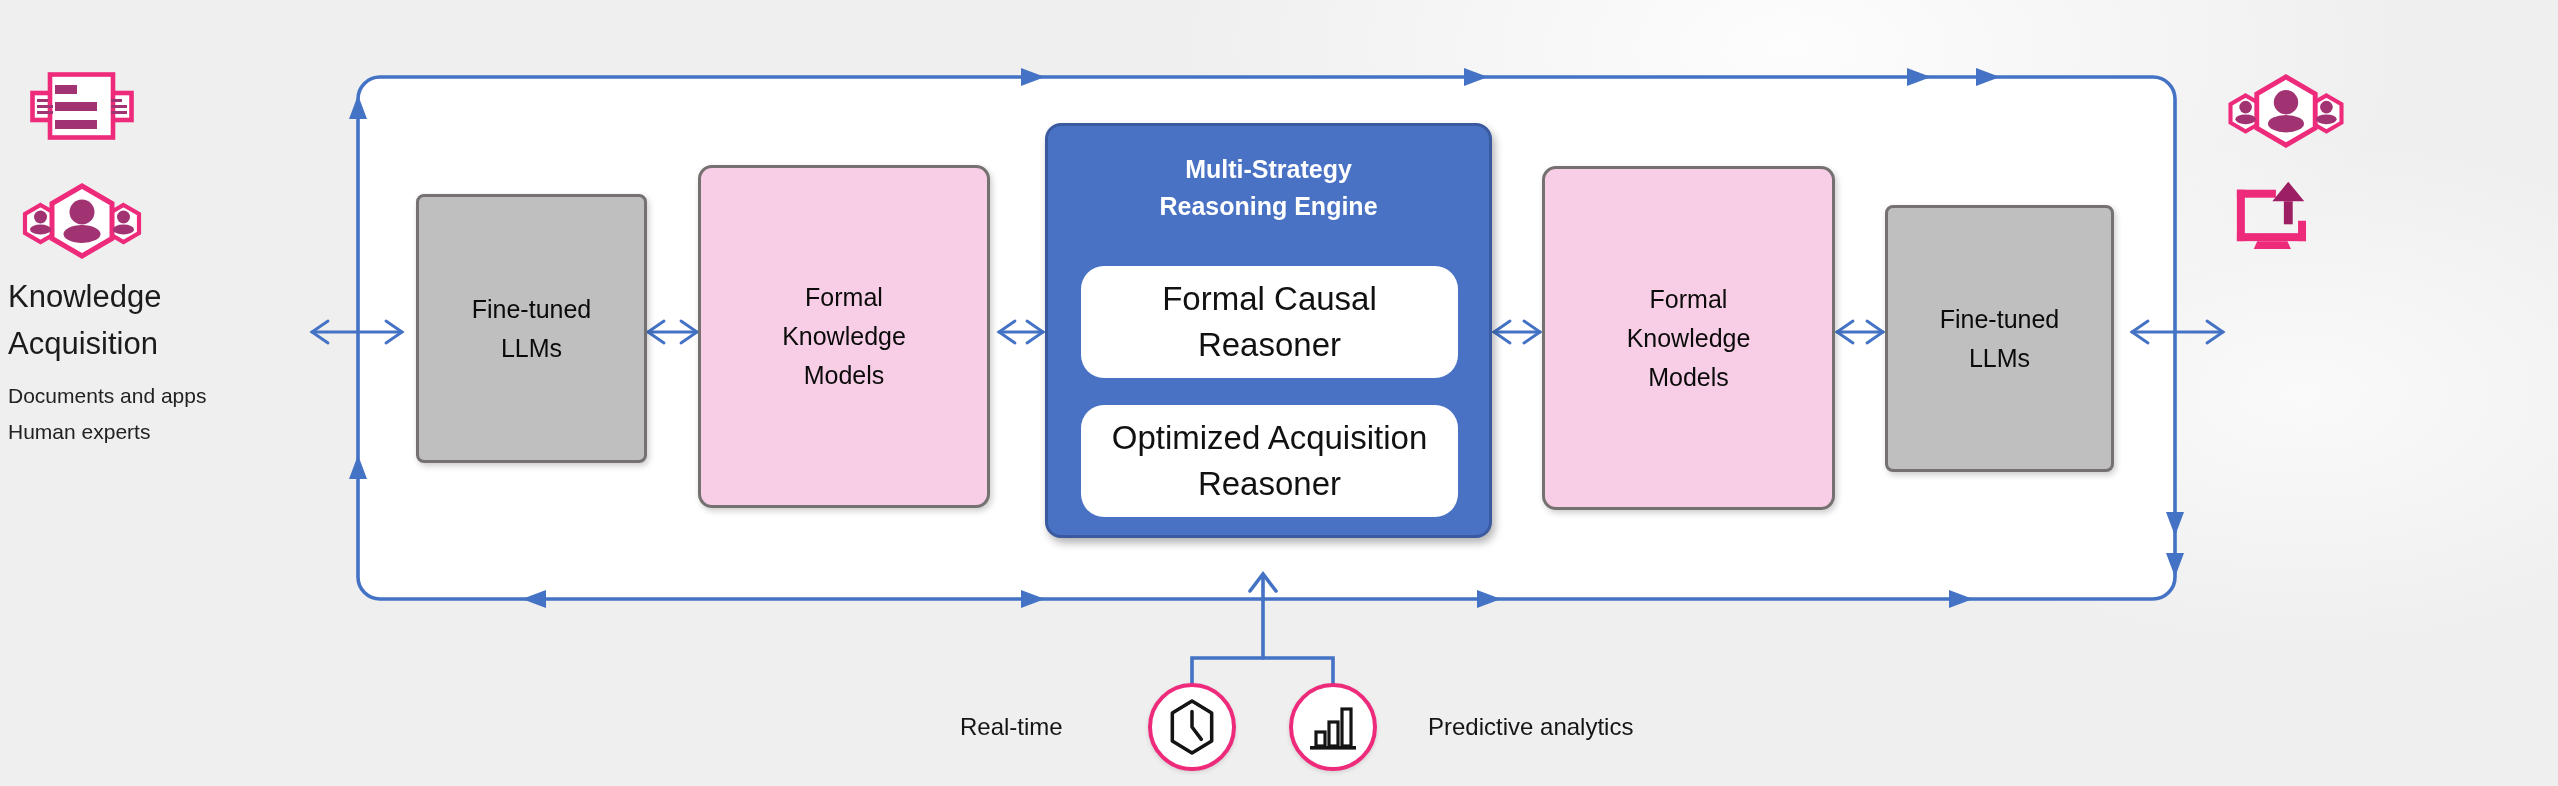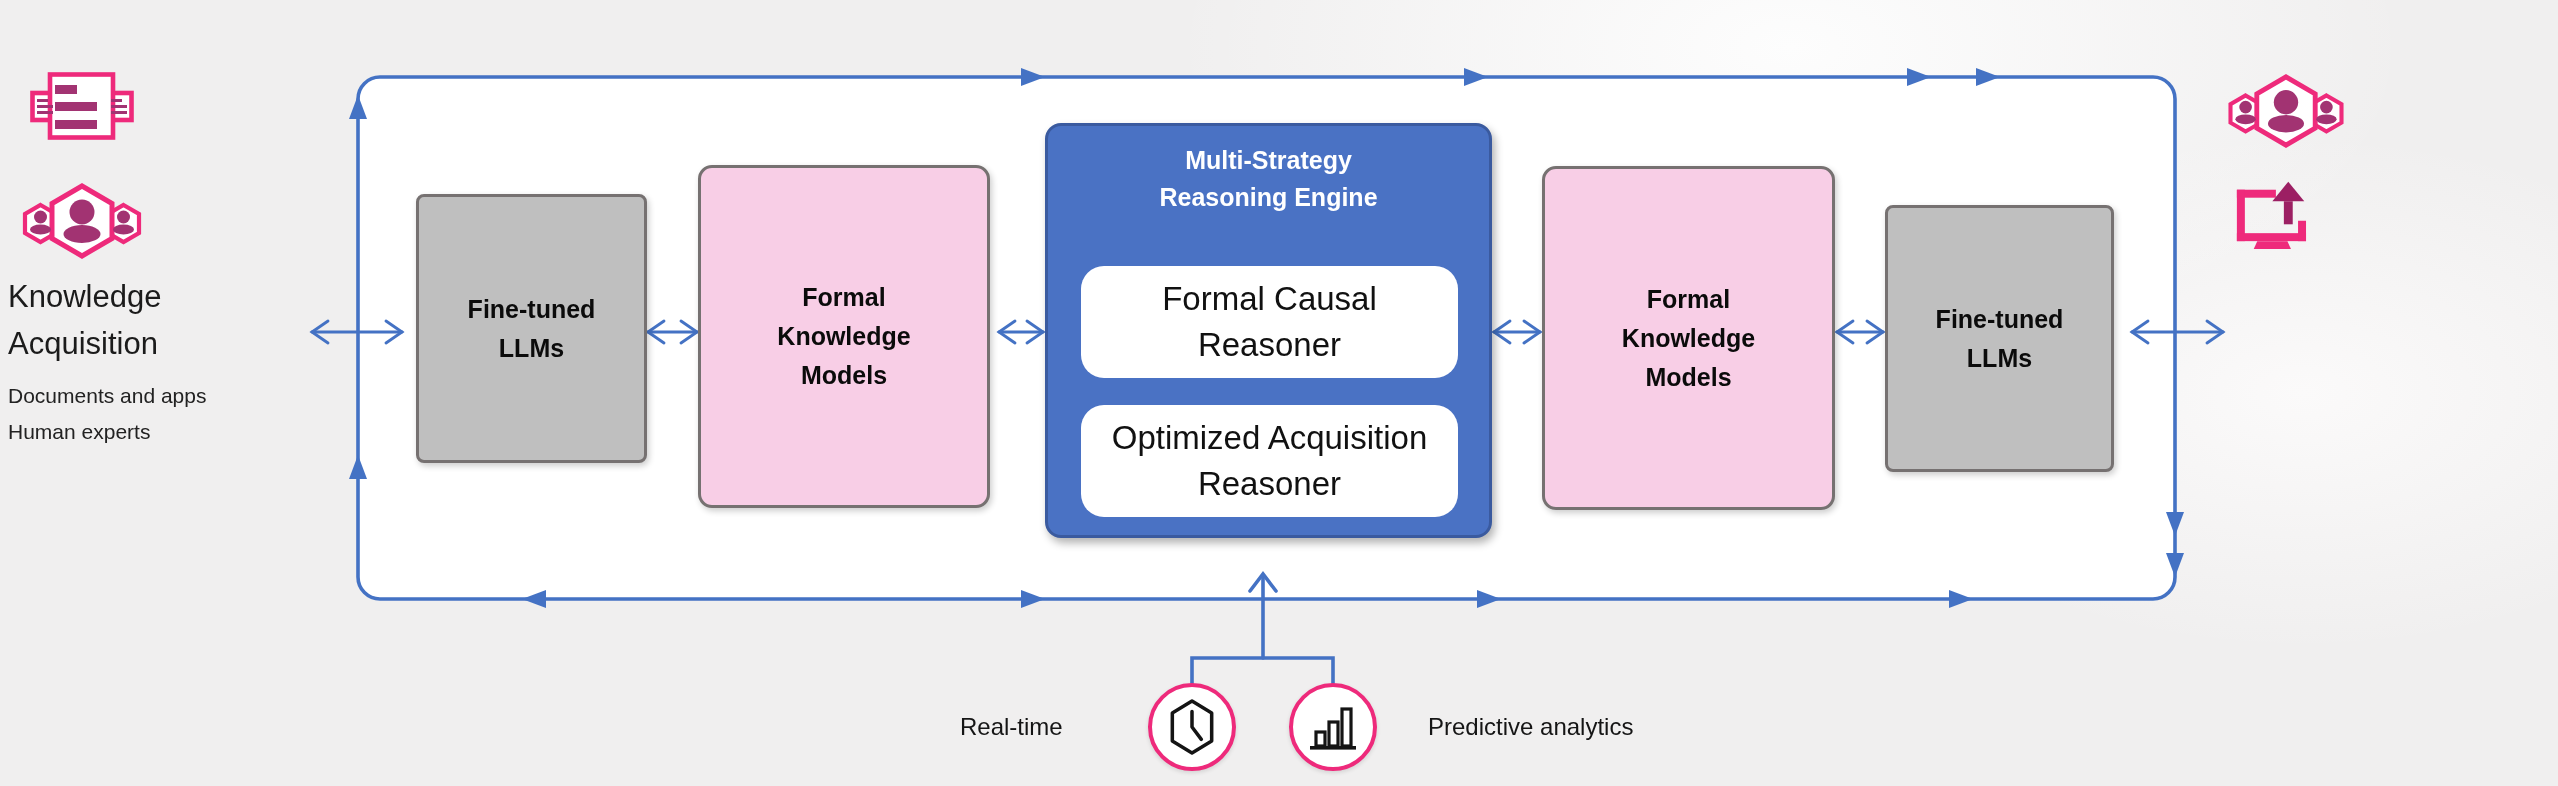--- a/index.html
+++ b/index.html
@@ -12,33 +12,33 @@
     font-family:"Liberation Sans","DejaVu Sans",sans-serif;
     color:#1c1c1c;
   }
   .abs{position:absolute;}
   svg{display:block;}
 
   
   .box{
     position:absolute;display:flex;align-items:center;justify-content:center;
     text-align:center;white-space:pre-line;box-sizing:border-box;
-    font-weight:700;font-size:25px;line-height:39px;color:#0b0b0b;
+    font-weight:400;font-size:25px;line-height:39px;color:#0b0b0b;
     box-shadow:2px 3px 6px rgba(0,0,0,.20);
   }
   .box.gray{background:var(--gray-fill,#bfbfbf);border:3px solid var(--box-border,#767171);border-radius:8px;}
   .box.pink{background:var(--pink-fill,#f8cee6);border:3px solid var(--box-border,#767171);border-radius:14px;}
 
   .engine{
     position:absolute;left:1045px;top:123px;width:447px;height:415px;box-sizing:border-box;
     background:var(--engine-fill,#4a72c4);border:3px solid var(--engine-border,#3a5a9f);
     border-radius:16px;box-shadow:3px 5px 9px rgba(0,0,0,.30);
   }
   .engine-title{
-    margin-top:16px;text-align:center;white-space:pre-line;
+    margin-top:25px;text-align:center;white-space:pre-line;
     color:#ffffff;font-weight:700;font-size:25px;line-height:37px;
   }
   .module{
     position:absolute;left:33px;width:377px;height:112px;background:#ffffff;border-radius:23px;
     display:flex;align-items:center;justify-content:center;text-align:center;
     white-space:pre-line;font-size:33px;line-height:46px;color:#111111;font-weight:400;
   }
 
   
   .panel-title{font-size:31px;line-height:47px;white-space:pre-line;color:#1b1b1b;}

